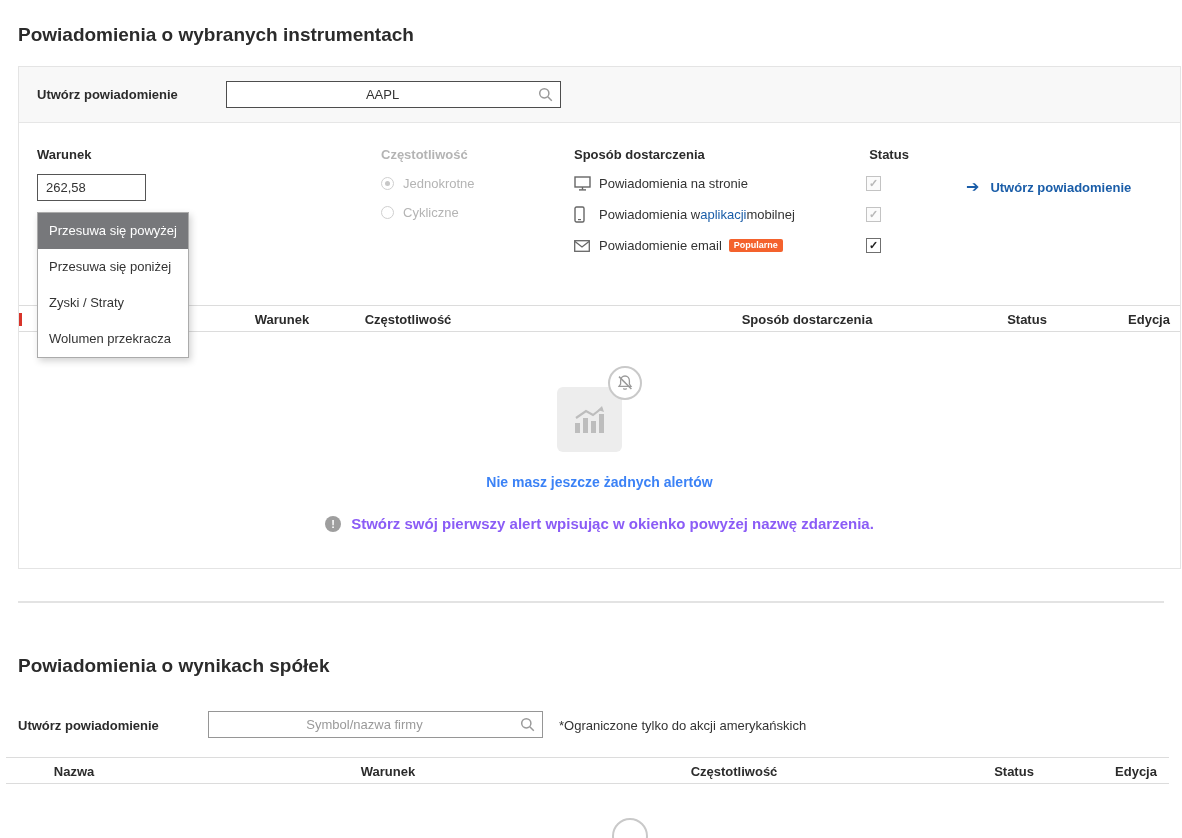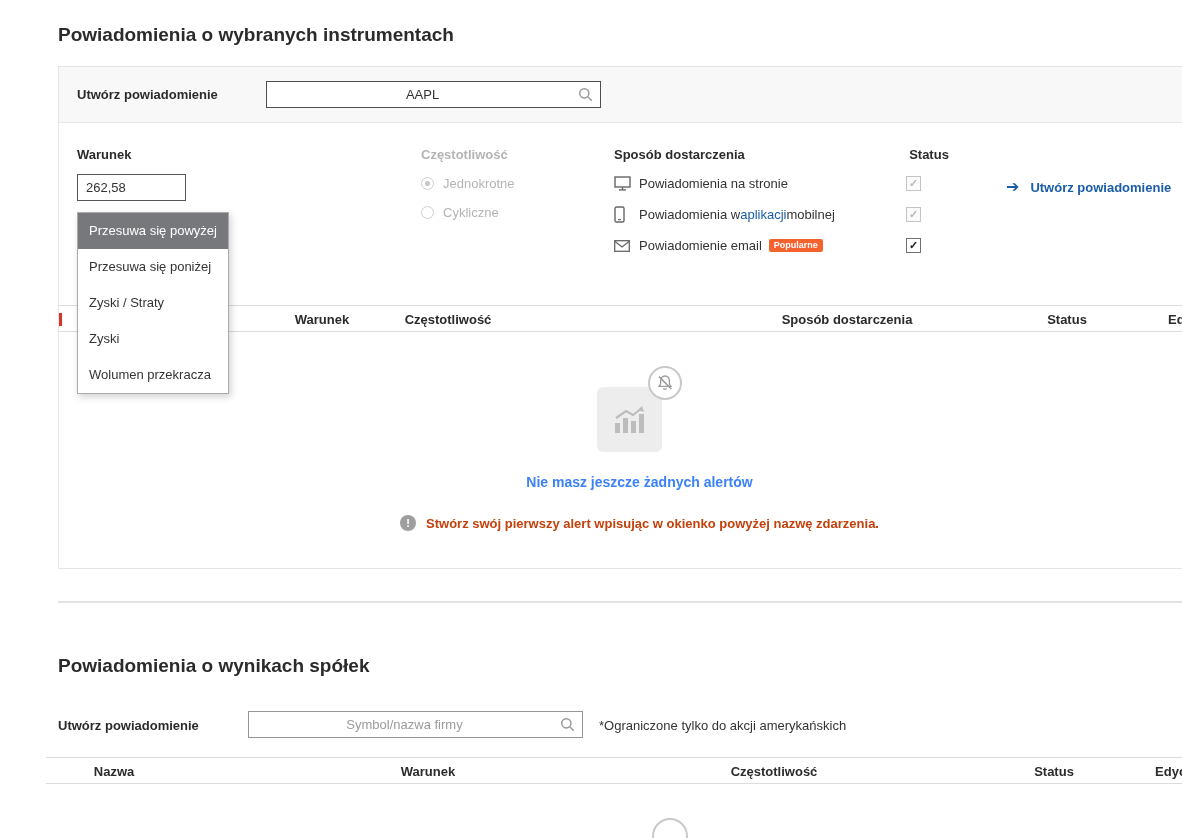--- a/index.html
+++ b/index.html
@@ -4,21 +4,21 @@
 <style>
   * { box-sizing: border-box; margin: 0; padding: 0; }
   html, body { width: 1182px; height: 838px; }
   body {
     position: relative;
     overflow: hidden;
     background: #fff;
     font-family: "Liberation Sans", sans-serif;
     color: #2b2b2b;
   }
-  .page { position: absolute; inset: 0; margin-left: 40px; }
+  .page { position: absolute; inset: 0; }
 
   .sec-title {
     position: absolute; left: 18px;
     font-size: 19px; font-weight: bold; color: #2b2b2b;
   }
   #title-instruments { top: 24px; }
   #title-earnings { top: 655px; }
 
   
   .panel {
@@ -150,21 +150,21 @@
     position: absolute; left: 51px; top: 0; width: 34px; height: 34px;
     border: 2px solid #c9c9c9; border-radius: 50%; background: #fff;
     display: flex; align-items: center; justify-content: center;
   }
   .empty-title { text-align: center; margin-top: 14px; font-size: 14px; font-weight: bold; color: #3b82f6; }
   .hint { display: flex; align-items: center; justify-content: center; gap: 10px; margin-top: 25px; }
   .info-ic {
     width: 16px; height: 16px; border-radius: 50%; background: #9e9e9e;
     color: #fff; font-size: 11px; font-weight: bold; text-align: center; line-height: 16px; flex: none;
   }
-  .hint-text { font-size: 13px; font-weight: bold; color: #c2410c; }
+  .hint-text { font-size: 15px; font-weight: bold; color: #8b5cf6; }
 
   .divider { position: absolute; left: 18px; top: 601px; width: 1146px; height: 2px; background: #e3e3e3; }
 
   
   .earn-form { position: absolute; left: 18px; top: 711px; width: 1146px; height: 28px; }
   .earn-form .lbl { position: absolute; left: 0; top: 7px; font-size: 13px; font-weight: bold; }
   #earn-box { left: 190px; top: 0; width: 335px; height: 27px; border: 1px solid #969696; }
   #earn-box input::placeholder { color: #9a9a9a; }
   .earn-note { position: absolute; left: 541px; top: 7px; font-size: 13px; color: #333; }
 
@@ -203,21 +203,20 @@
 
       <div class="col-warunek">
         <div class="col-title">Warunek</div>
         <div class="controls">
           <input class="val-input" value="262,58" style="">
         </div>
         <div class="dropdown">
           <div class="opt sel">Przesuwa się powyżej</div>
           <div class="opt">Przesuwa się poniżej</div>
           <div class="opt">Zyski / Straty</div>
-          <div class="opt">Zyski</div>
           <div class="opt">Wolumen przekracza</div>
         </div>
       </div>
 
       <div class="col-freq">
         <div class="col-title dim">Częstotliwość</div>
         <div class="radio-row">
           <span class="radio on"></span>
           <span>Jednokrotne</span>
         </div>

